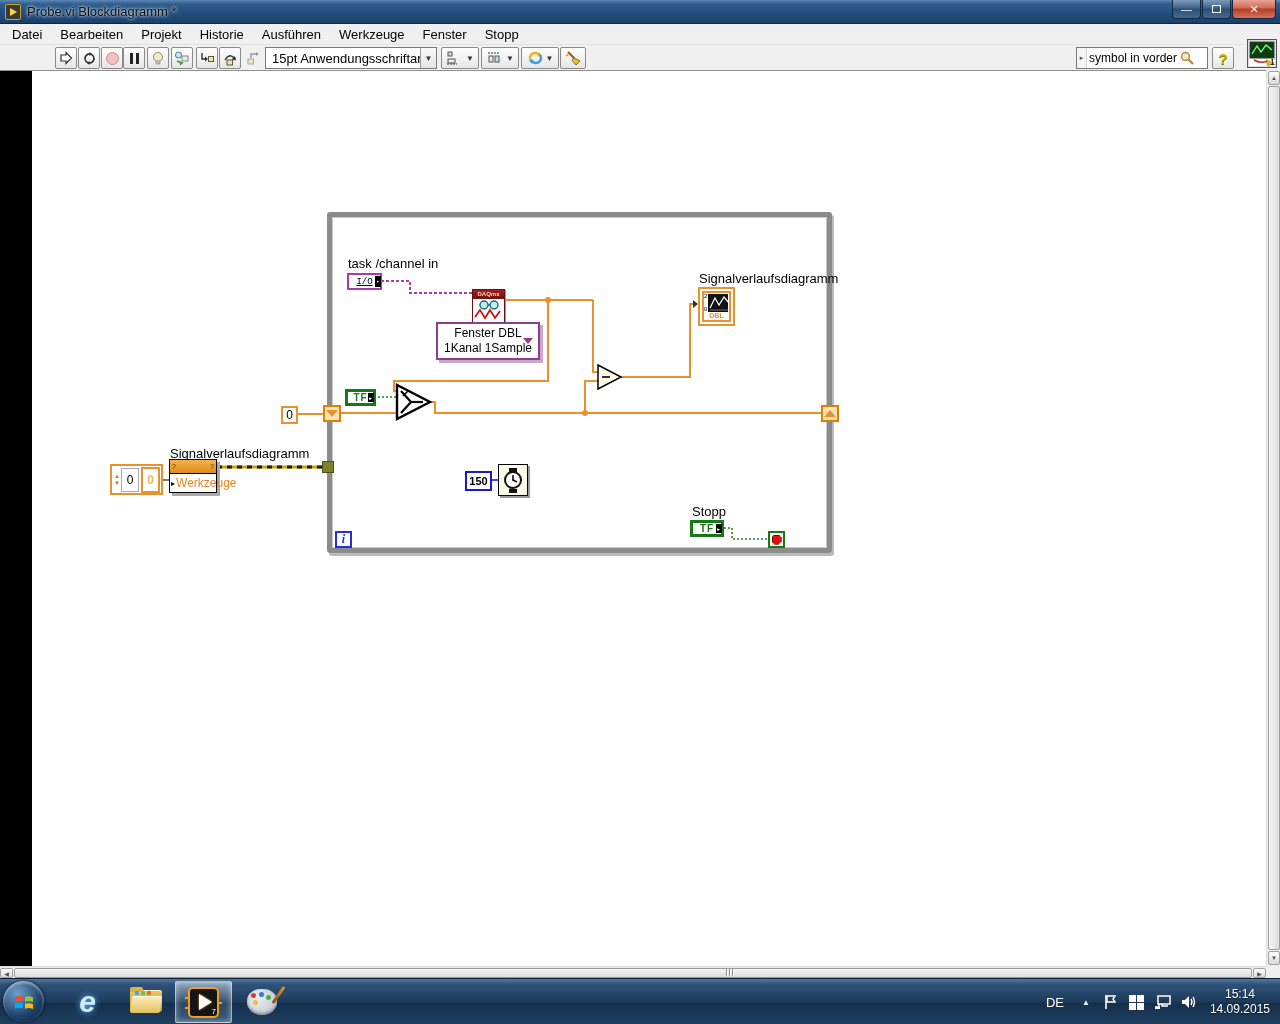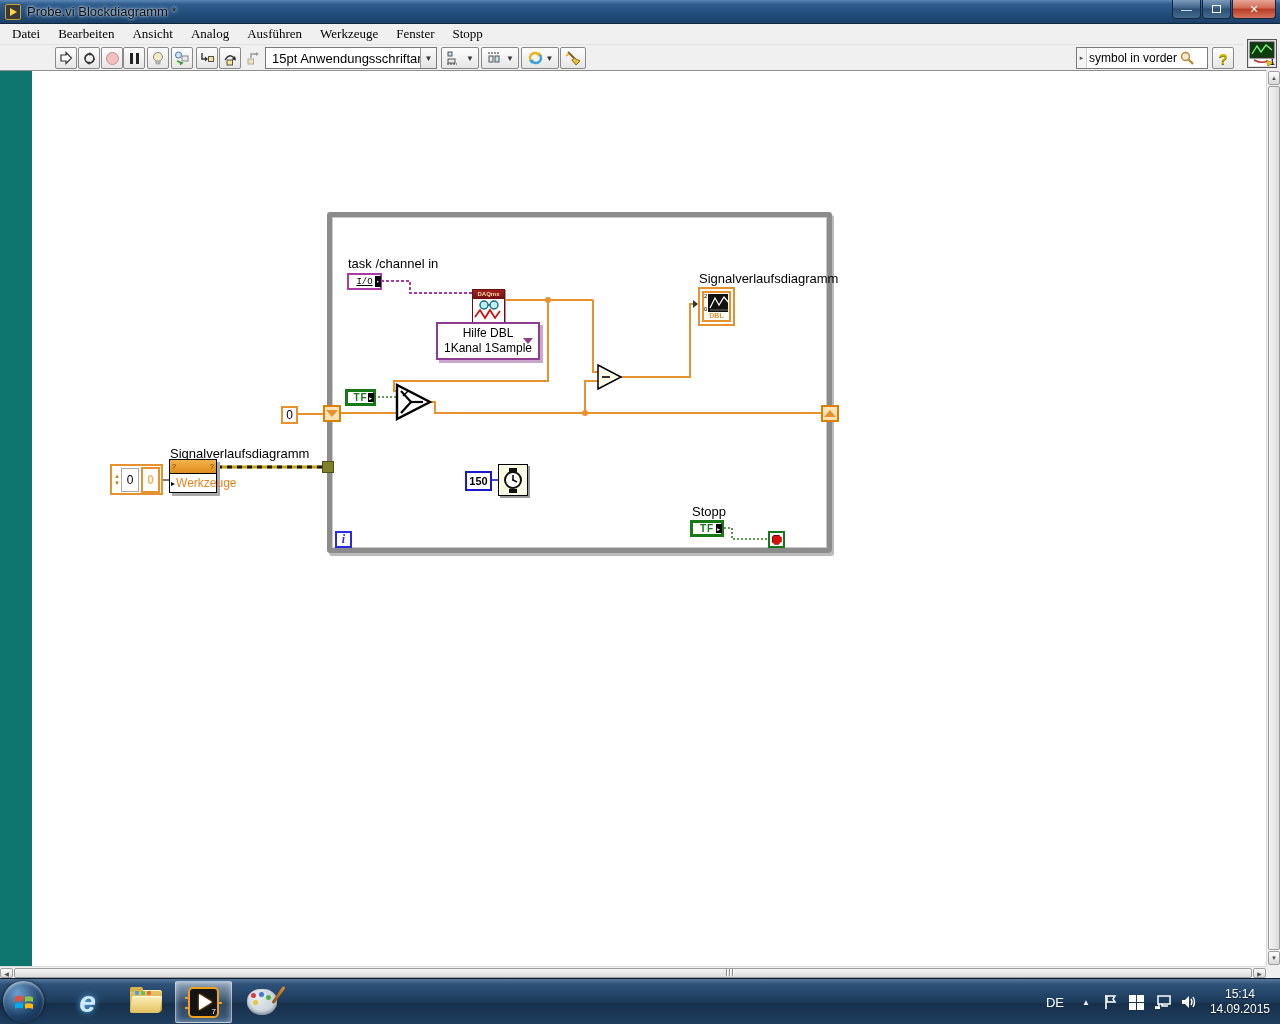--- a/index.html
+++ b/index.html
@@ -1,38 +1,38 @@
 <!DOCTYPE html>
 <html><head>
 <meta charset="utf-8">
 <style>
   * { margin:0; padding:0; box-sizing:border-box; }
   html,body { width:1280px; height:1024px; }
   body { font-family:"Liberation Sans", sans-serif; background:#fff; overflow:hidden; }
-  #screen { position:relative; width:1098px; height:1024px; background:#0f766e; }
+  #screen { position:relative; width:1098px; height:1024px; background:#000000; }
 
   
   .titlebar { position:absolute; left:0; top:0; width:1280px; height:24px;
     background:linear-gradient(#5a86b4 0%, #2f5d8d 18%, #234f7e 55%, #1b3f68 100%);
     border-bottom:1px solid #10263d; display:flex; align-items:center; }
   .titlebar .app-icon { width:16px; height:16px; margin:0 6px 0 5px; border-radius:2px;
     background:#3a3a3a; border:1px solid #c9a227; position:relative; }
   .titlebar .app-icon::after { content:""; position:absolute; left:4px; top:3px;
     border-left:7px solid #ffd24a; border-top:4px solid transparent; border-bottom:4px solid transparent; }
   .title-text { font-size:13px; color:#0a0a0a; text-shadow:0 0 4px #cfe2f5, 0 0 2px #e8f2fc; }
   .winbtns { position:absolute; right:4px; top:0; display:flex; }
   .winbtn { width:29px; height:19px; border:1px solid #14293f; border-top:none;
     border-radius:0 0 4px 4px; background:linear-gradient(#7d9cba, #3e628a 45%, #2c4e74 50%, #446a90);
     color:#fff; font-size:11px; display:flex; align-items:center; justify-content:center; margin-left:1px; }
   .winbtn.close { width:44px; background:linear-gradient(#e8a598, #cf6a52 45%, #b83a22 50%, #d4735c); }
   .winbtn .maxglyph { width:9px; height:8px; border:1px solid #fff; background:transparent; }
 
   
   .menubar { position:absolute; left:0; top:24px; width:1280px; height:20px; background:#f0f0f0;
-    display:flex; align-items:center; font-size:13px; color:#000;font-family:Liberation Serif, serif; }
+    display:flex; align-items:center; font-size:13px; color:#000; }
   .menu-item { padding:2px 9px; }
   .menu-item:first-child { margin-left:3px; }
 
   
   .toolbar { position:absolute; left:0; top:44px; width:1280px; height:27px; background:#f0f0f0;
     border-top:1px solid #e2e2e2; border-bottom:1px solid #8f8f8f; }
   .tb-btn { position:absolute; top:2px; width:22px; height:22px; border:1px solid #8a8a8a;
     background:linear-gradient(#fefefe,#e6e6e6); border-radius:2px;
     display:flex; align-items:center; justify-content:center; }
   .tb-btn.flat { border-color:transparent; background:transparent; }
@@ -186,22 +186,22 @@
       <div class="winbtn">
           <span class="maxglyph"></span>
         </div>
       <div class="winbtn close">✕</div>
     </div>
   </div>
 
   <div class="menubar">
     <span class="menu-item">Datei</span>
     <span class="menu-item">Bearbeiten</span>
-    <span class="menu-item">Ansicht</span>
-    <span class="menu-item">Analog</span>
+    <span class="menu-item">Projekt</span>
+    <span class="menu-item">Historie</span>
     <span class="menu-item">Ausführen</span>
     <span class="menu-item">Werkzeuge</span>
     <span class="menu-item">Fenster</span>
     <span class="menu-item">Stopp</span>
   </div>
 
   <div class="toolbar">
     <div class="tb-btn" style="left:55px">
       <svg width="14" height="14" viewBox="0 0 14 14">
           <path d="M2 4 L7 4 L7 1.5 L12.5 7 L7 12.5 L7 10 L2 10 Z" fill="#fff" stroke="#333" stroke-width="1.2"></path>
@@ -382,21 +382,21 @@
       <div class="daq-head">DAQmx</div>
       <svg width="31" height="22" viewBox="0 0 31 22">
         <circle cx="11" cy="6" r="4" fill="#bfeef5" stroke="#1a6a7a" stroke-width="1.4"></circle>
         <circle cx="21" cy="6" r="4" fill="#bfeef5" stroke="#1a6a7a" stroke-width="1.4"></circle>
         <path d="M15 6 H17" stroke="#1a6a7a" stroke-width="1.4"></path>
         <polyline points="2,18 7,11 12,19 17,11 22,19 27,12" fill="none" stroke="#cc1111" stroke-width="1.8"></polyline>
       </svg>
     </div>
 
     <div class="analog-box">
-      <span>Hilfe DBL</span>
+      <span>Fenster DBL</span>
       <span>1Kanal 1Sample</span>
       <span class="analog-arrow"></span>
     </div>
 
     <div class="dlabel" style="left:667px;top:200px">Signalverlaufsdiagramm</div>
     <div class="chart-term">
       <div class="chart-inner">
         <span class="chart-tick" style="left:0;top:0">2</span>
         <span class="chart-tick" style="left:0;top:13px">0</span>
         <div class="chart-screen">

